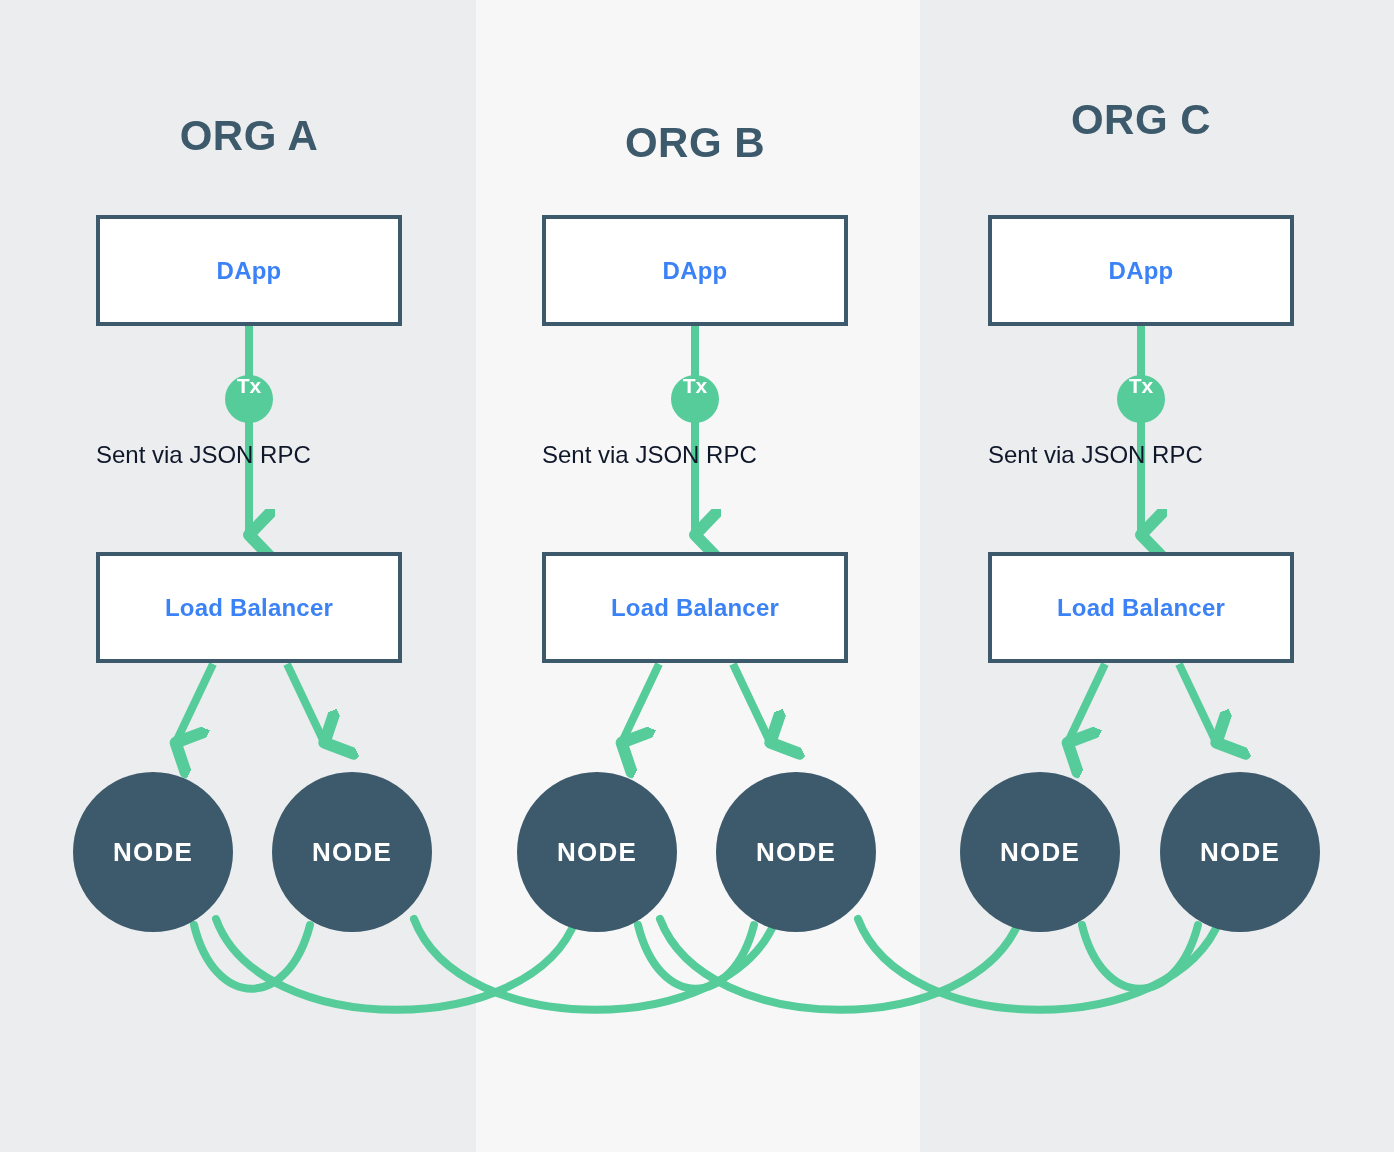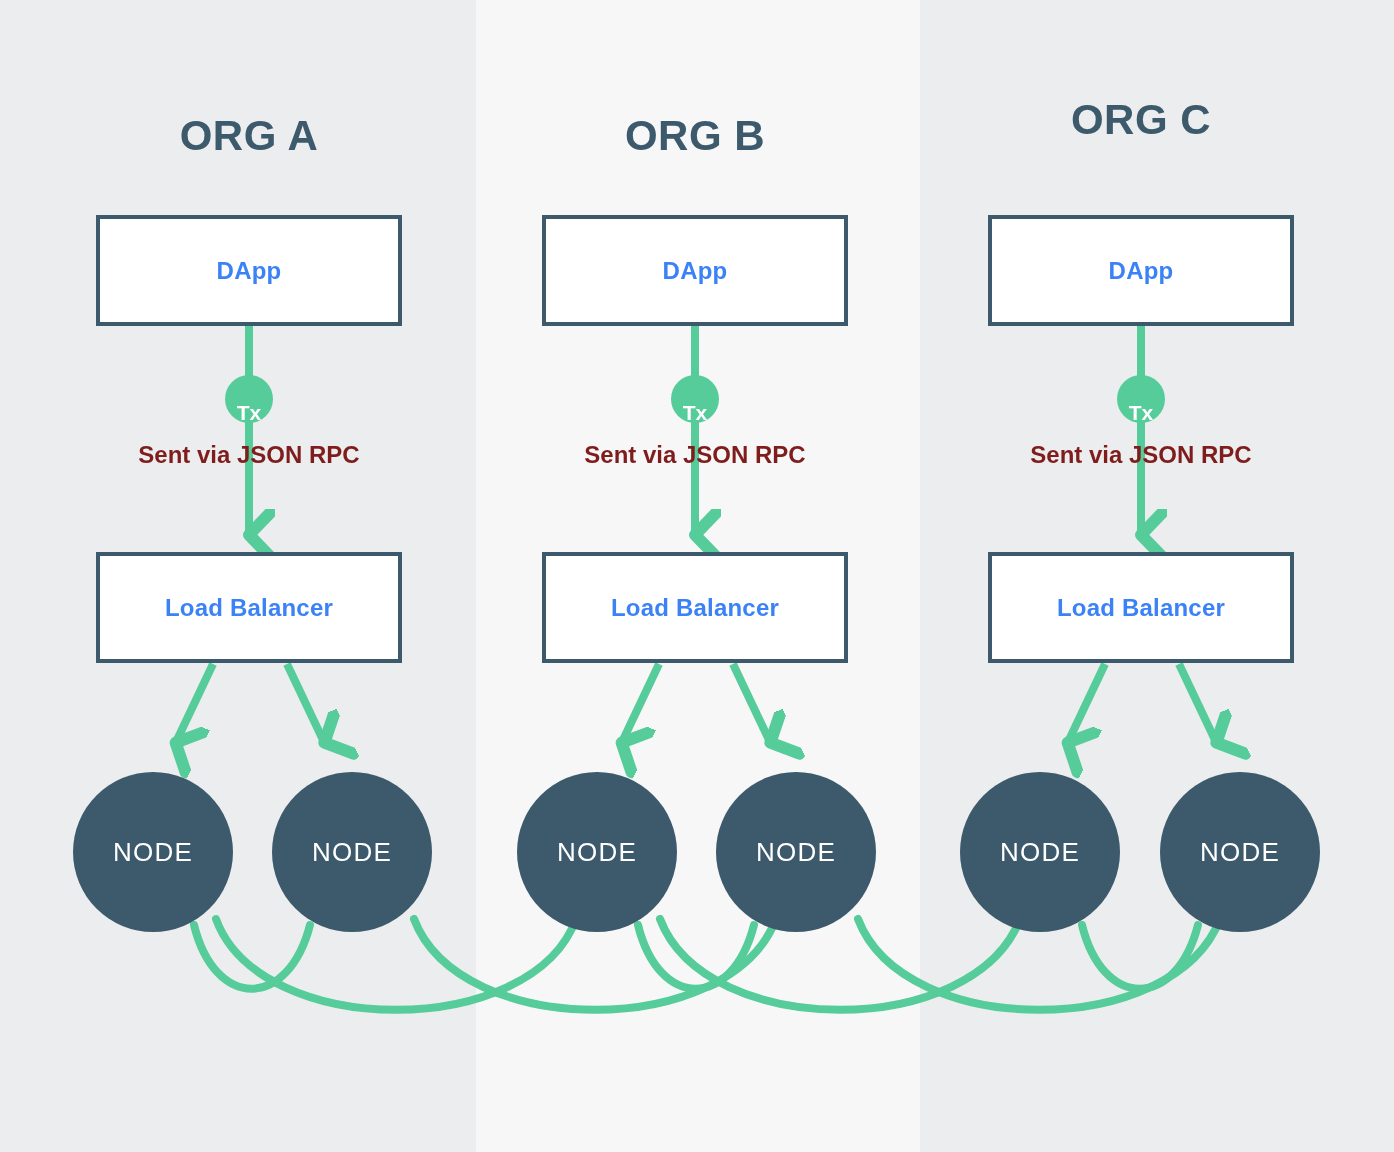--- a/index.html
+++ b/index.html
@@ -62,53 +62,52 @@
     white-space: nowrap;
   }
 
   .tx-badge {
     position: absolute;
     width: 48px;
     height: 48px;
     border-radius: 50%;
     background: #55cc99;
     display: flex;
-    align-items: flex-end;
+    align-items: flex-start;
     justify-content: center;
   }
   .tx-badge span {
     font-size: 21px;
     font-weight: bold;
     color: #ffffff;
     line-height: 1;
   }
 
   .rpc-label {
     position: absolute;
-    text-align: center;
     font-size: 24px;
-    font-weight: bold;
-    color: #7f1d1d;
+    font-weight: normal;
+    color: #0f172a;
     white-space: nowrap;
     line-height: 1;
   }
 
   .node-circle {
     position: absolute;
     width: 160px;
     height: 160px;
     border-radius: 50%;
     background: #3d5a6c;
     display: flex;
     align-items: center;
     justify-content: center;
   }
   .node-circle span {
     font-size: 26px;
-    font-weight: normal;
+    font-weight: bold;
     color: #ffffff;
     letter-spacing: 1.2px;
     line-height: 1;
   }
 </style>
 </head>
 <body>
 
 <div id="stage">
 
@@ -175,21 +174,21 @@
   <div class="flowbox" style="left:96px; top:552px; width:306px; height:111px;">
     <span>Load Balancer</span>
   </div>
   <div class="node-circle" style="left:73px; top:772px;">
     <span>NODE</span>
   </div>
   <div class="node-circle" style="left:272px; top:772px;">
     <span>NODE</span>
   </div>
 
-  <div class="org-title" style="left:542px; top:115px; width:306px;">ORG B</div>
+  <div class="org-title" style="left:542px; top:122px; width:306px;">ORG B</div>
   <div class="flowbox" style="left:542px; top:215px; width:306px; height:111px;">
     <span>DApp</span>
   </div>
   <div class="tx-badge" style="left:671px; top:375px;">
     <span>Tx</span>
   </div>
   <div class="rpc-label" style="left:542px; top:443px; width:306px;">Sent via JSON RPC</div>
   <div class="flowbox" style="left:542px; top:552px; width:306px; height:111px;">
     <span>Load Balancer</span>
   </div>

